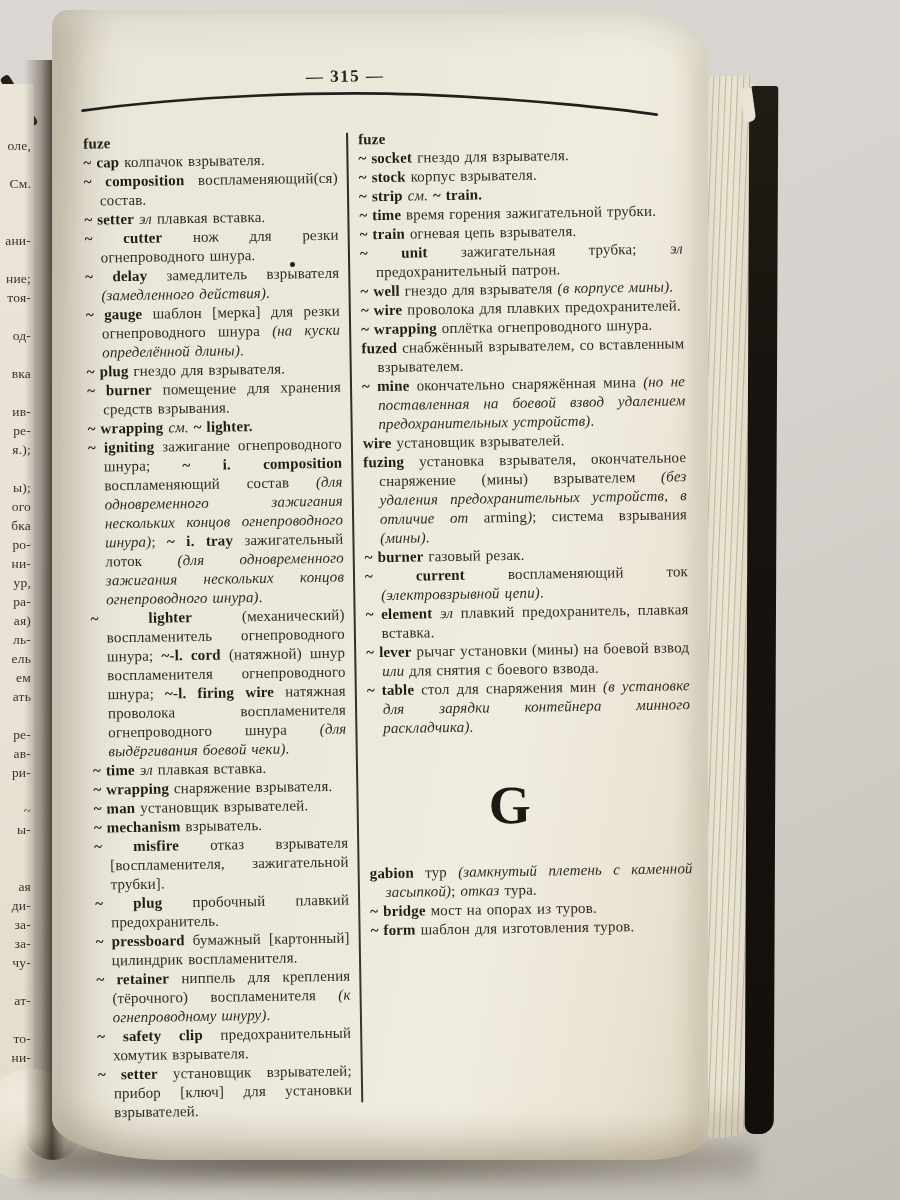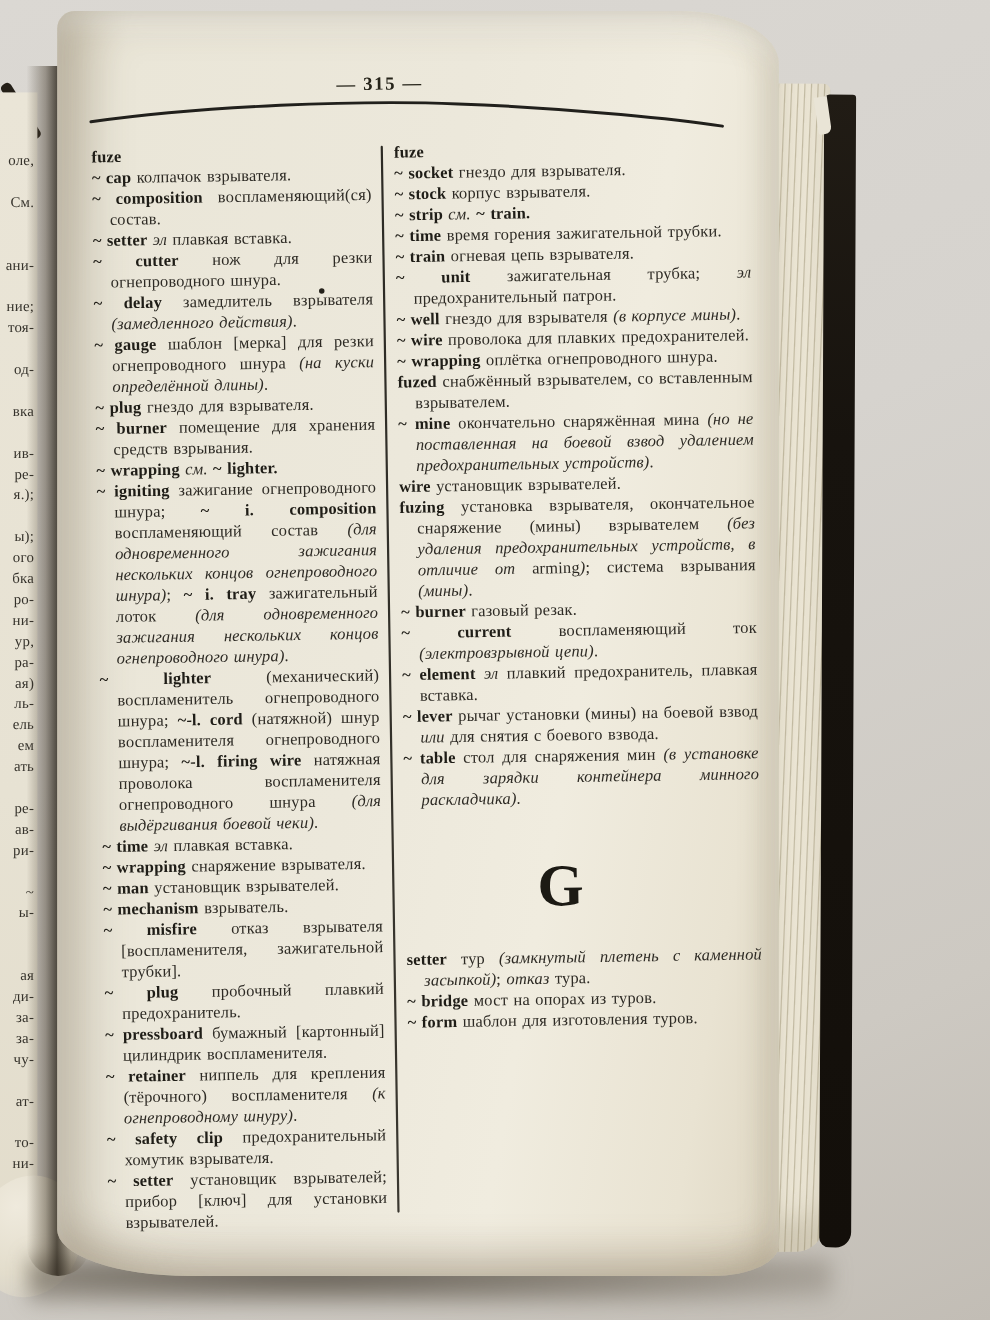--- a/index.html
+++ b/index.html
@@ -217,21 +217,21 @@
             <p class="entry"><span class="run-b">wire</span><span class="run-r"> установщик взрывателей.</span></p>
             <p class="entry"><span class="run-b">fuzing</span><span class="run-r"> установка взрывателя, окончательное снаряжение (мины) взрывателем </span><span class="run-i">(без удаления предохранительных устройств, в отличие от </span><span class="run-r">arming</span><span class="run-i">)</span><span class="run-r">; система взрывания </span><span class="run-i">(мины)</span><span class="run-r">.</span></p>
             <p class="entry"><span class="run-b">~ burner</span><span class="run-r"> газовый резак.</span></p>
             <p class="entry"><span class="run-b">~ current</span><span class="run-r"> воспламеняющий ток </span><span class="run-i">(электровзрывной цепи)</span><span class="run-r">.</span></p>
             <p class="entry"><span class="run-b">~ element</span><span class="run-i"> эл</span><span class="run-r"> плавкий предохранитель, плавкая вставка.</span></p>
             <p class="entry"><span class="run-b">~ lever</span><span class="run-r"> рычаг установки (мины) на боевой взвод </span><span class="run-i">или</span><span class="run-r"> для снятия с боевого взвода.</span></p>
             <p class="entry"><span class="run-b">~ table</span><span class="run-r"> стол для снаряжения мин </span><span class="run-i">(в установке для зарядки контейнера минного раскладчика)</span><span class="run-r">.</span></p>
           </div>
         <div class="section-heading">G</div>
         <div>
-            <p class="entry"><span class="run-b">setter</span><span class="run-r"> тур </span><span class="run-i">(замкнутый плетень с каменной засыпкой)</span><span class="run-r">; </span><span class="run-i">отказ</span><span class="run-r"> тура.</span></p>
+            <p class="entry"><span class="run-b">gabion</span><span class="run-r"> тур </span><span class="run-i">(замкнутый плетень с каменной засыпкой)</span><span class="run-r">; </span><span class="run-i">отказ</span><span class="run-r"> тура.</span></p>
             <p class="entry"><span class="run-b">~ bridge</span><span class="run-r"> мост на опорах из туров.</span></p>
             <p class="entry"><span class="run-b">~ form</span><span class="run-r"> шаблон для изготовления туров.</span></p>
           </div>
       </div>
     </div>
   </div>
 </div>
 
 <div class="page-edges"></div>
 <div class="cover-notch"></div>

